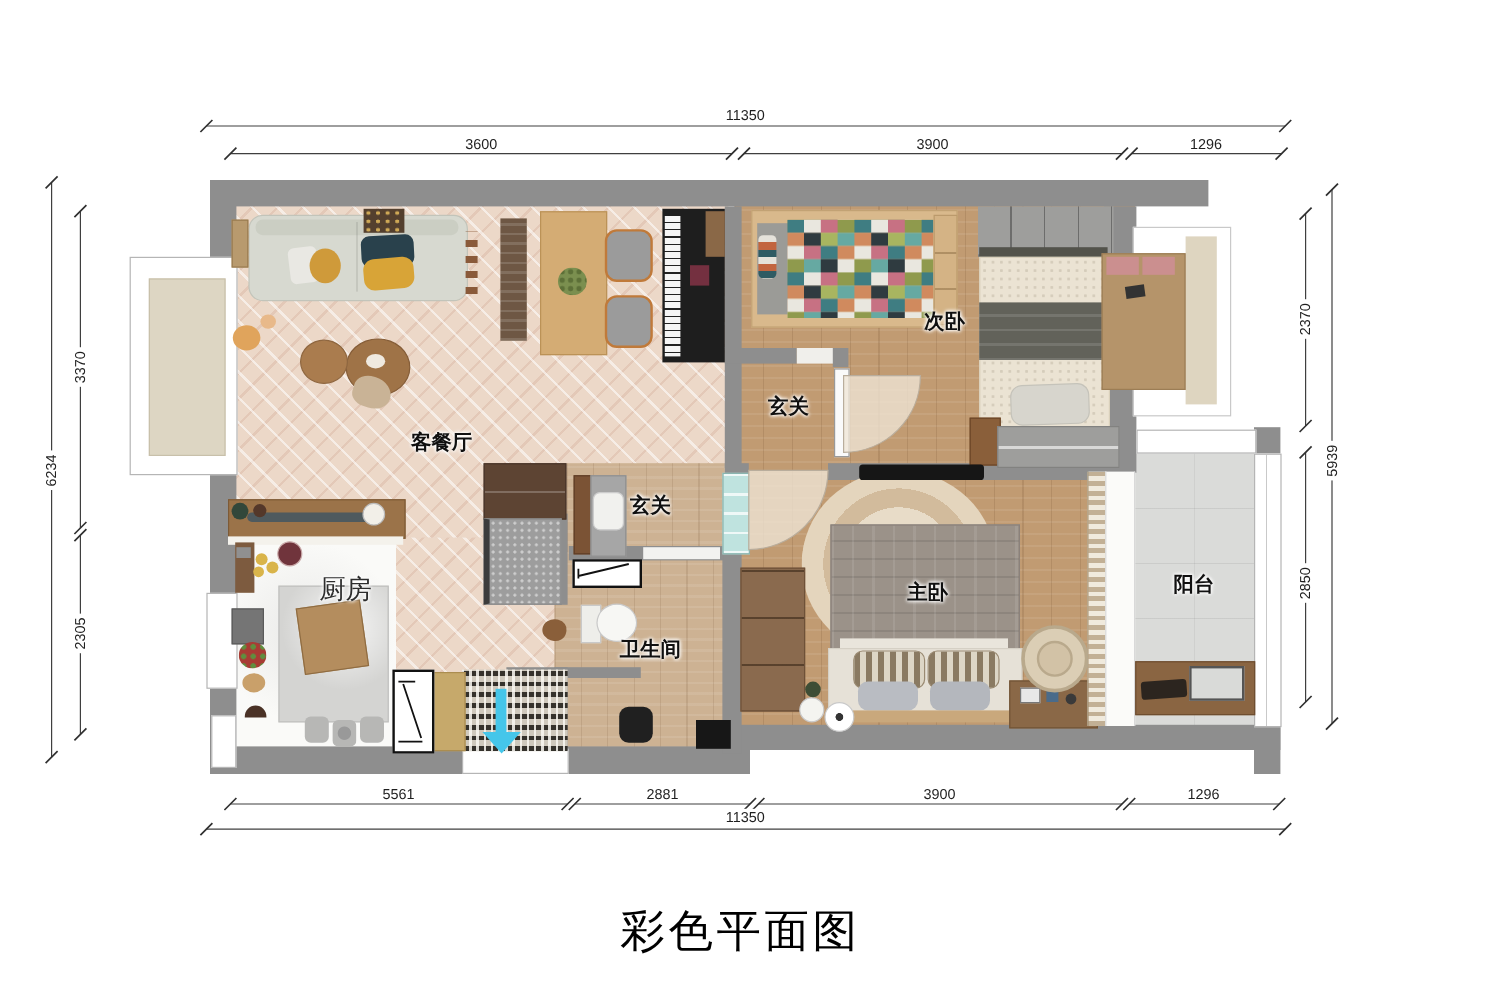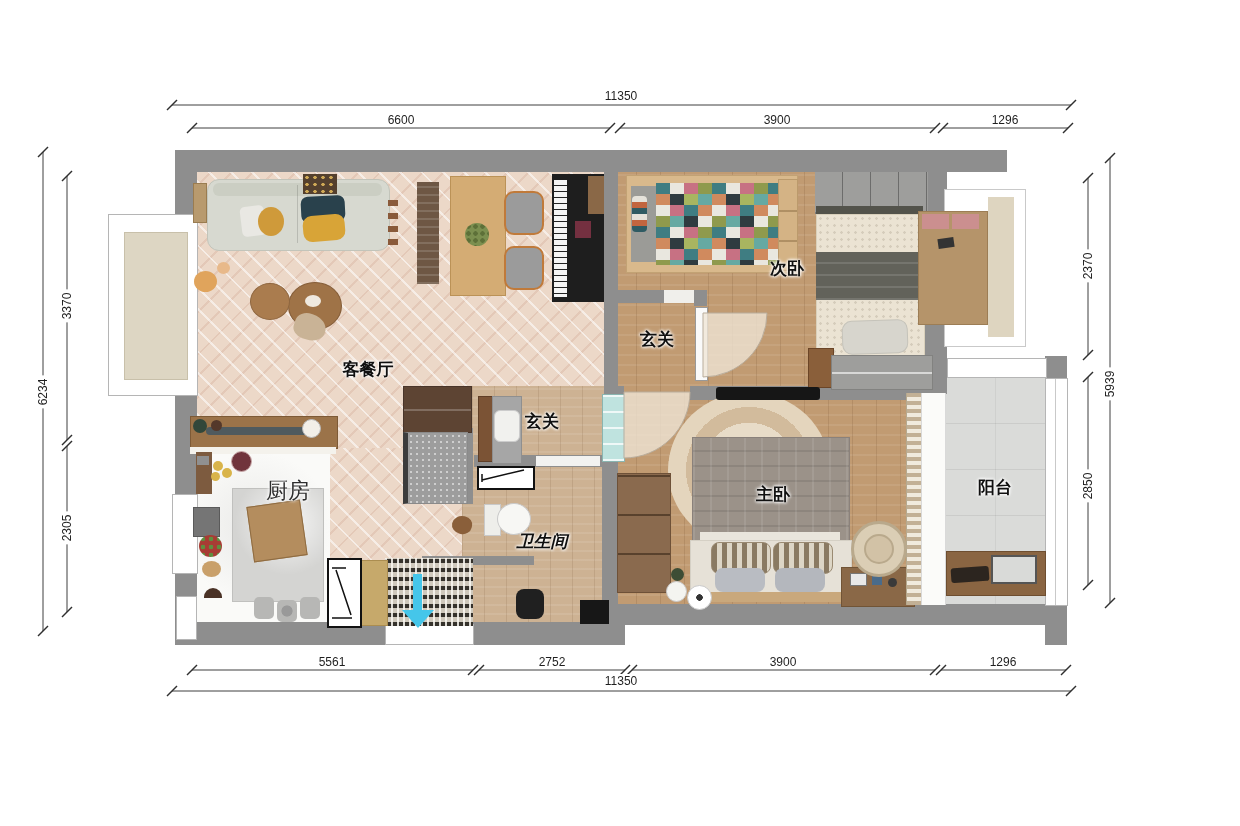--- a/index.html
+++ b/index.html
@@ -272,37 +272,38 @@
       <path d="M690,392 A66,66 0 0 1 624,458 L624,392 Z" fill="rgba(240,230,214,0.78)" stroke="#b9ad9c" stroke-width="1"></path>
     </g>
     <g stroke="#111" stroke-width="1.5" fill="none">
       <path d="M332,568 H346 M332,618 H352 M336,570 L351,615"></path>
       <path d="M482,480 L524,470 M482,474 V482"></path>
     </g>
   </svg>
 
   <div class="room" style="left:368px;top:369px;">客餐厅</div>
   <div class="room room-serif" style="left:288px;top:491px;">厨房</div>
-  <div class="room" style="left:542px;top:541px;font-style:italic;">卫生间</div>
+  <div class="room" style="left:542px;top:541px;">卫生间</div>
   <div class="room" style="left:657px;top:339px;">玄关</div>
   <div class="room" style="left:542px;top:421px;">玄关</div>
   <div class="room" style="left:787px;top:268px;">次卧</div>
   <div class="room" style="left:773px;top:494px;">主卧</div>
   <div class="room" style="left:995px;top:487px;">阳台</div>
 
   <div class="dim" style="left:621px;top:96px;">11350</div>
-  <div class="dim" style="left:401px;top:120px;">6600</div>
+  <div class="dim" style="left:401px;top:120px;">3600</div>
   <div class="dim" style="left:777px;top:120px;">3900</div>
   <div class="dim" style="left:1005px;top:120px;">1296</div>
   <div class="dim" style="left:332px;top:662px;">5561</div>
-  <div class="dim" style="left:552px;top:662px;">2752</div>
+  <div class="dim" style="left:552px;top:662px;">2881</div>
   <div class="dim" style="left:783px;top:662px;">3900</div>
   <div class="dim" style="left:1003px;top:662px;">1296</div>
   <div class="dim" style="left:621px;top:681px;">11350</div>
   <div class="dim dimv" style="left:43px;top:392px;">6234</div>
   <div class="dim dimv" style="left:67px;top:306px;">3370</div>
   <div class="dim dimv" style="left:67px;top:528px;">2305</div>
   <div class="dim dimv" style="left:1088px;top:266px;">2370</div>
   <div class="dim dimv" style="left:1088px;top:486px;">2850</div>
   <div class="dim dimv" style="left:1110px;top:384px;">5939</div>
 
+  <div id="title">彩色平面图</div>
 
 </div>
 
 </body></html>

